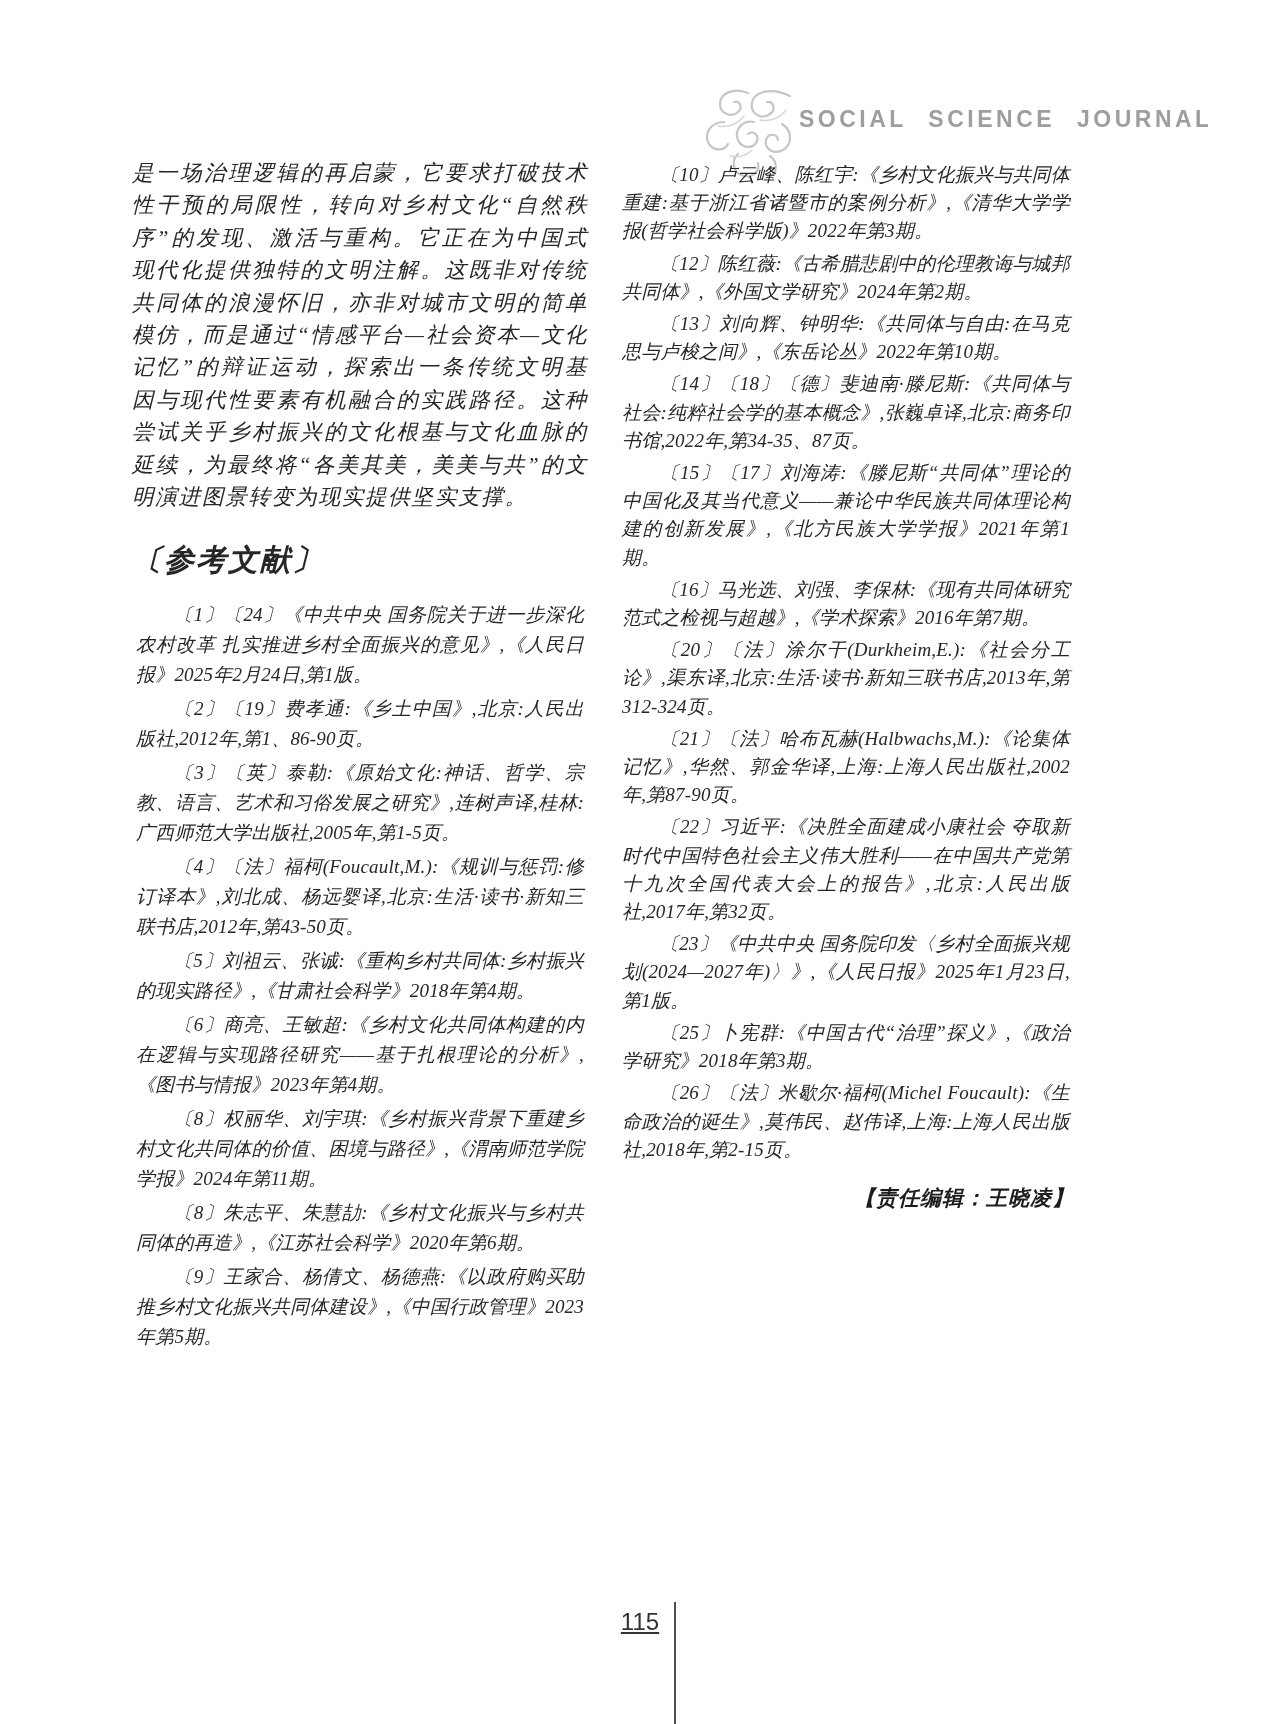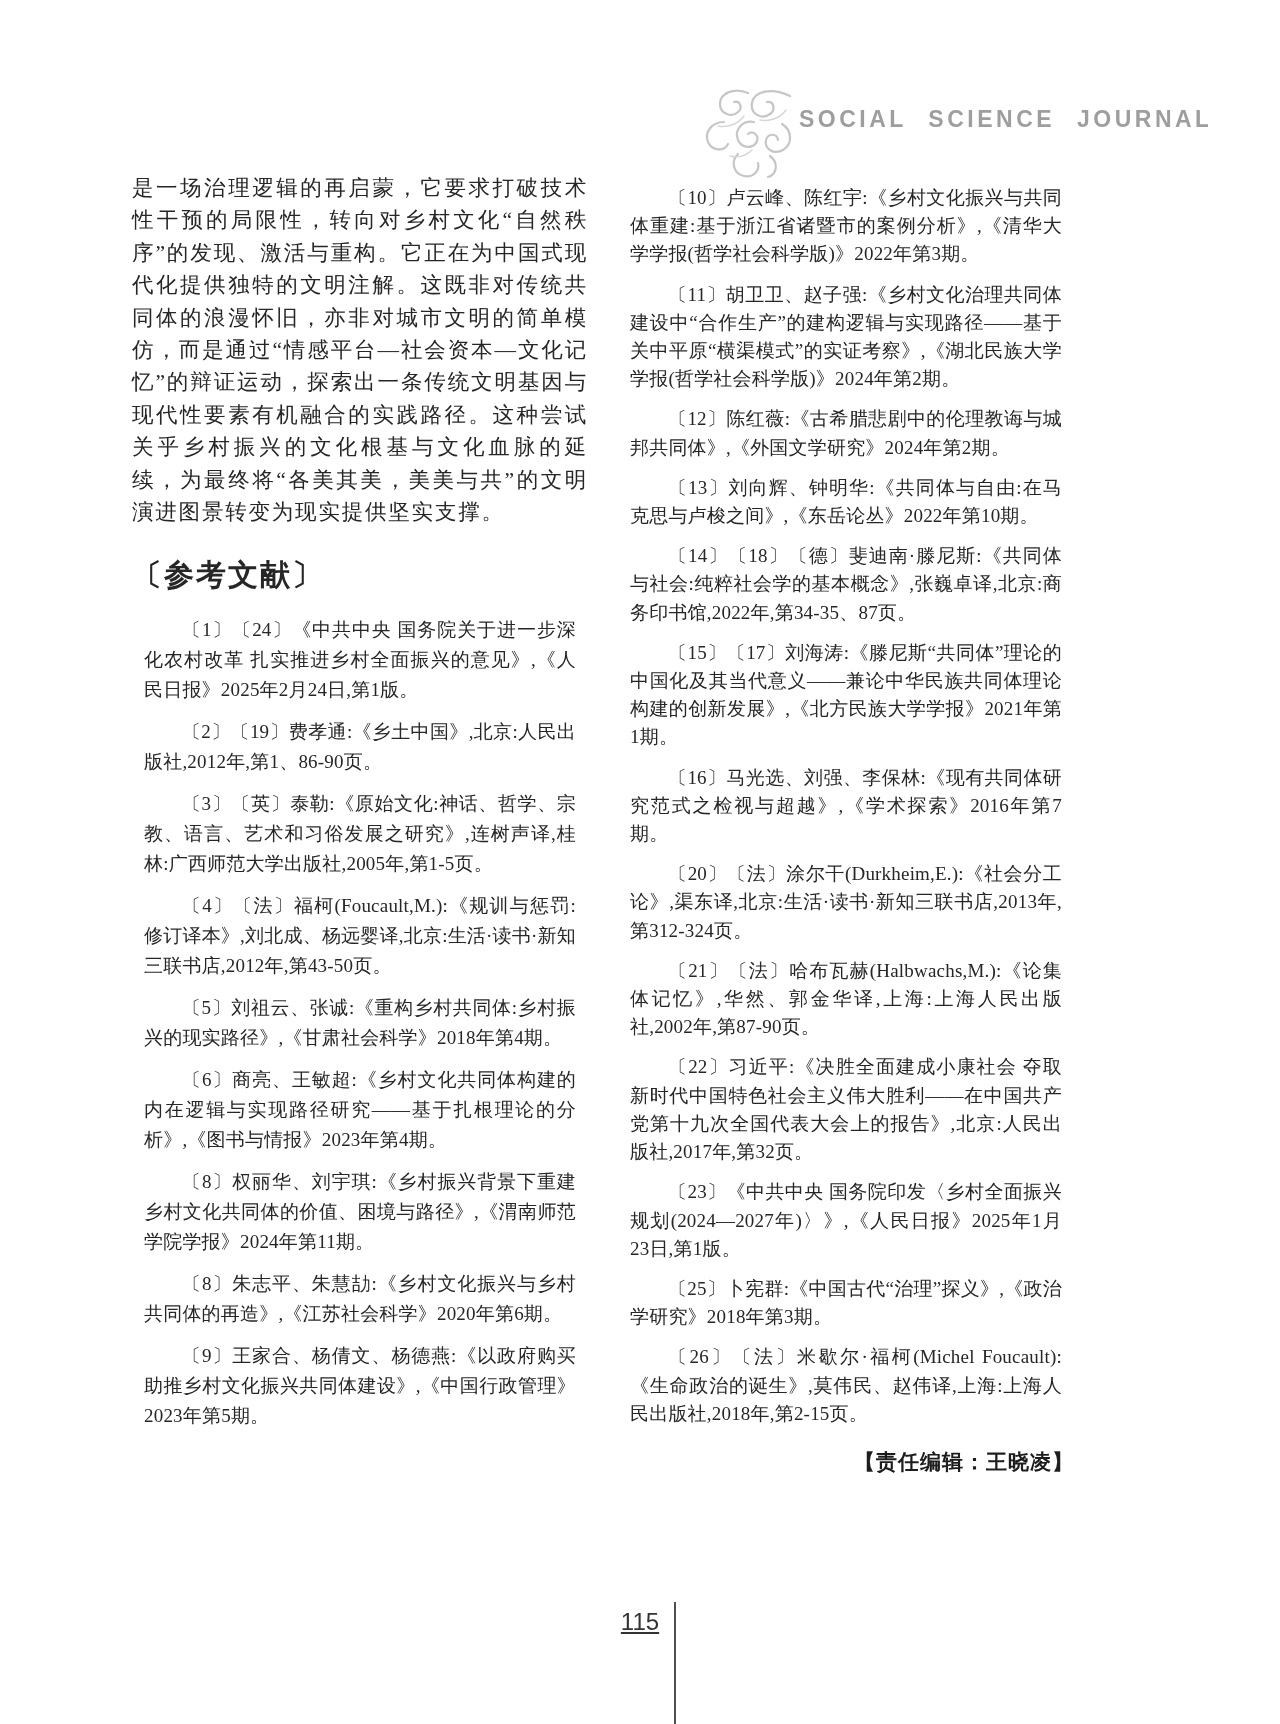--- a/index.html
+++ b/index.html
@@ -16,40 +16,40 @@
   .header { position:absolute; top:0; left:0; width:1280px; height:180px; }
   .logo { position:absolute; left:694px; top:84px; width:100px; height:95px; }
   .journal-name {
     position:absolute; left:799px; top:106px;
     font-family:"Liberation Sans","DejaVu Sans",sans-serif;
     font-size:23px; font-weight:600; color:#9e9e9e;
     letter-spacing:3.5px; word-spacing:12px; white-space:nowrap;
   }
 
   
-  .col { position:absolute; top:172px; width:456px; }
+  .col { position:absolute; top:157px; width:456px;font-style:italic; }
   .col-left  { left:132px; }
   .col-right { left:618px; }
 
   .closing-para {
     margin:0;
     font-size:21.5px; line-height:32.4px;
     letter-spacing:1.8px;
     text-align:justify;
   }
 
   .ref-heading {
     margin:27px 0 19px 0;
     text-align:left;
     font-size:30px; font-weight:bold;
     letter-spacing:2px;
   }
 
   .ref {
-    margin:12px;
+    margin:4px;
     font-size:19px; line-height:30px;
     text-indent:2em;
     text-align:justify;
     letter-spacing:0.2px;
   }
   .col-right .ref { line-height:28.2px; }
 
   .editor-note {
     margin-top:20px;
     font-family:"Liberation Sans","DejaVu Sans",sans-serif;
@@ -107,21 +107,20 @@
         <p class="ref">〔6〕商亮、王敏超:《乡村文化共同体构建的内在逻辑与实现路径研究——基于扎根理论的分析》,《图书与情报》2023年第4期。</p>
         <p class="ref">〔8〕权丽华、刘宇琪:《乡村振兴背景下重建乡村文化共同体的价值、困境与路径》,《渭南师范学院学报》2024年第11期。</p>
         <p class="ref">〔8〕朱志平、朱慧劼:《乡村文化振兴与乡村共同体的再造》,《江苏社会科学》2020年第6期。</p>
         <p class="ref">〔9〕王家合、杨倩文、杨德燕:《以政府购买助推乡村文化振兴共同体建设》,《中国行政管理》2023年第5期。</p>
       </div>
   </div>
 
   <div class="col col-right">
     <div>
         <p class="ref">〔10〕卢云峰、陈红宇:《乡村文化振兴与共同体重建:基于浙江省诸暨市的案例分析》,《清华大学学报(哲学社会科学版)》2022年第3期。</p>
-        <p class="ref">〔11〕胡卫卫、赵子强:《乡村文化治理共同体建设中“合作生产”的建构逻辑与实现路径——基于关中平原“横渠模式”的实证考察》,《湖北民族大学学报(哲学社会科学版)》2024年第2期。</p>
         <p class="ref">〔12〕陈红薇:《古希腊悲剧中的伦理教诲与城邦共同体》,《外国文学研究》2024年第2期。</p>
         <p class="ref">〔13〕刘向辉、钟明华:《共同体与自由:在马克思与卢梭之间》,《东岳论丛》2022年第10期。</p>
         <p class="ref">〔14〕〔18〕〔德〕斐迪南·滕尼斯:《共同体与社会:纯粹社会学的基本概念》,张巍卓译,北京:商务印书馆,2022年,第34-35、87页。</p>
         <p class="ref">〔15〕〔17〕刘海涛:《滕尼斯“共同体”理论的中国化及其当代意义——兼论中华民族共同体理论构建的创新发展》,《北方民族大学学报》2021年第1期。</p>
         <p class="ref">〔16〕马光选、刘强、李保林:《现有共同体研究范式之检视与超越》,《学术探索》2016年第7期。</p>
         <p class="ref">〔20〕〔法〕涂尔干(Durkheim,E.):《社会分工论》,渠东译,北京:生活·读书·新知三联书店,2013年,第312-324页。</p>
         <p class="ref">〔21〕〔法〕哈布瓦赫(Halbwachs,M.):《论集体记忆》,华然、郭金华译,上海:上海人民出版社,2002年,第87-90页。</p>
         <p class="ref">〔22〕习近平:《决胜全面建成小康社会 夺取新时代中国特色社会主义伟大胜利——在中国共产党第十九次全国代表大会上的报告》,北京:人民出版社,2017年,第32页。</p>
         <p class="ref">〔23〕《中共中央 国务院印发〈乡村全面振兴规划(2024—2027年)〉》,《人民日报》2025年1月23日,第1版。</p>
         <p class="ref">〔25〕卜宪群:《中国古代“治理”探义》,《政治学研究》2018年第3期。</p>

